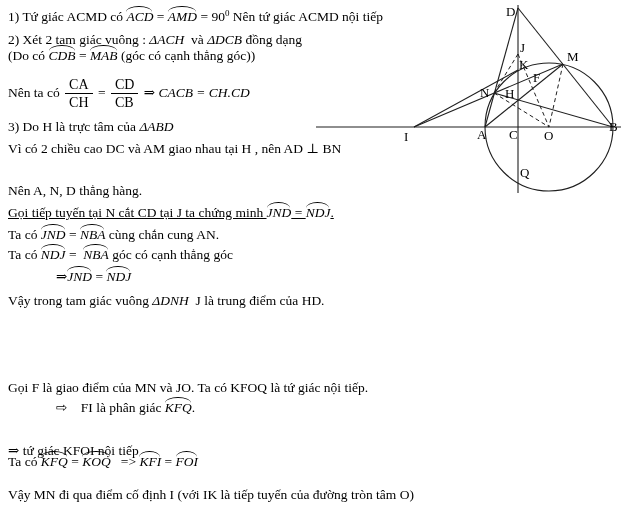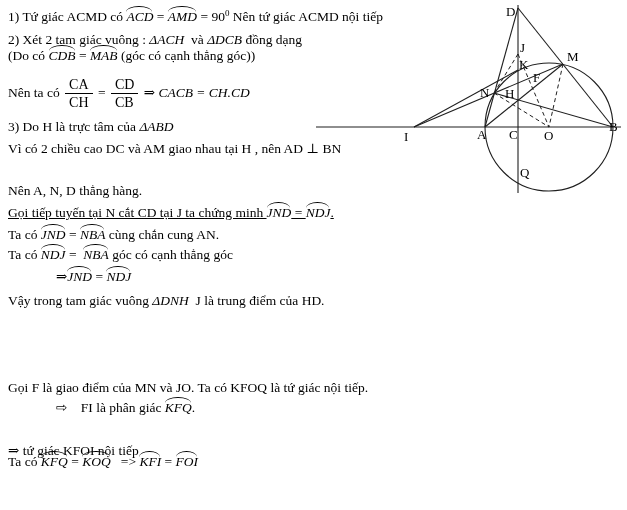--- a/index.html
+++ b/index.html
@@ -32,20 +32,21 @@
     <div class="pline" style="top: 182px;"><span>Nên A, N, D thẳng hàng.</span></div>
     <div class="pline" style="top: 204px; text-decoration: underline;"><span>Gọi tiếp tuyến tại N cắt CD tại J ta chứng minh </span><span class="hat">JND</span><span> = </span><span class="hat">NDJ</span><span>.</span></div>
     <div class="pline" style="top: 246px;"><span>Ta có </span><span class="hat">NDJ</span><span> =  </span><span class="hat">NBA</span><span> góc có cạnh thẳng góc</span></div>
     <div class="pline" style="top: 226px;"><span>Ta có </span><span class="hat">JND</span><span> = </span><span class="hat">NBA</span><span> cùng chắn cung AN.</span></div>
     <div class="pline" style="top: 268px; margin-left: 48px;"><span>⇒</span><span class="hat">JND</span><span> = </span><span class="hat">NDJ</span></div>
     <div class="pline" style="top: 292px;"><span>Vậy trong tam giác vuông </span><span class="mi">ΔDNH</span><span>  J là trung điểm của HD.</span></div>
     <div class="pline" style="top: 379px;"><span>Gọi F là giao điểm của MN và JO. Ta có KFOQ là tứ giác nội tiếp.</span></div>
     <div class="pline" style="top: 399px; padding-left: 48px; font-family: Liberation Serif, serif;"><span>⇨    FI là phân giác </span><span class="hat">KFQ</span><span>.</span></div>
     <div class="pline" style="top: 421px; margin-top: 32px;"><span>Ta có </span><span class="hat">KFQ</span><span> = </span><span class="hat">KOQ</span><span>   =&gt; </span><span class="hat">KFI</span><span> = </span><span class="hat">FOI</span></div>
     <div class="pline" style="top: 442px;"><span>⇒ tứ giác KFOI nội tiếp</span></div>
+    <div class="pline" style="top: 486px;"><span>Vậy MN đi qua điểm cố định I (với IK là tiếp tuyến của đường tròn tâm O)</span></div>
   </div>
 
 <svg id="diagram" width="627" height="510" viewBox="0 0 627 510">
   <g id="g-circle">
       <circle cx="549" cy="127" r="64" fill="none" stroke="#1f1f1f" stroke-width="1.1"></circle>
     </g>
   <g id="g-solid">
       <line x1="316" y1="127" x2="621" y2="127" stroke="#1f1f1f" stroke-width="1.1"></line>
       <line x1="518" y1="5" x2="518" y2="193" stroke="#1f1f1f" stroke-width="1.1"></line>
       <line x1="518" y1="8" x2="485" y2="127" stroke="#1f1f1f" stroke-width="1.1"></line>

